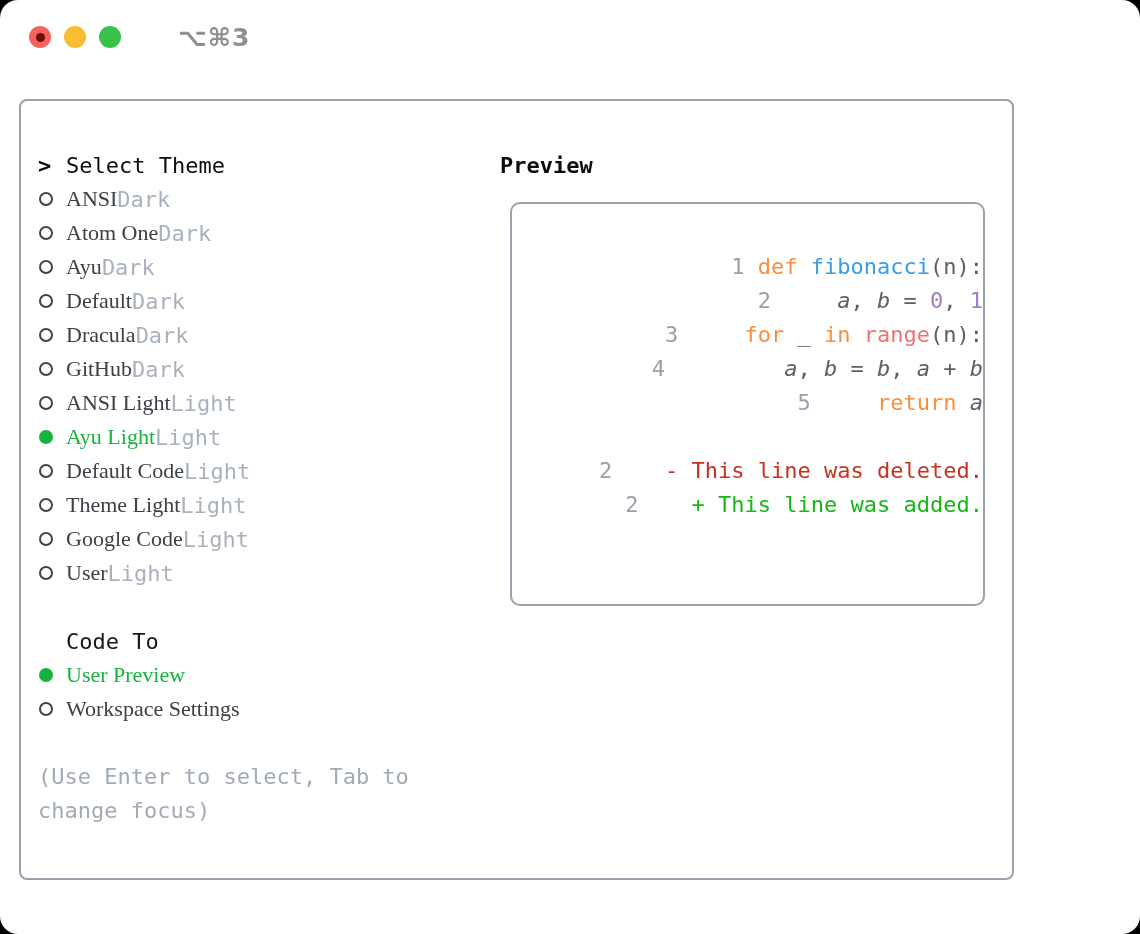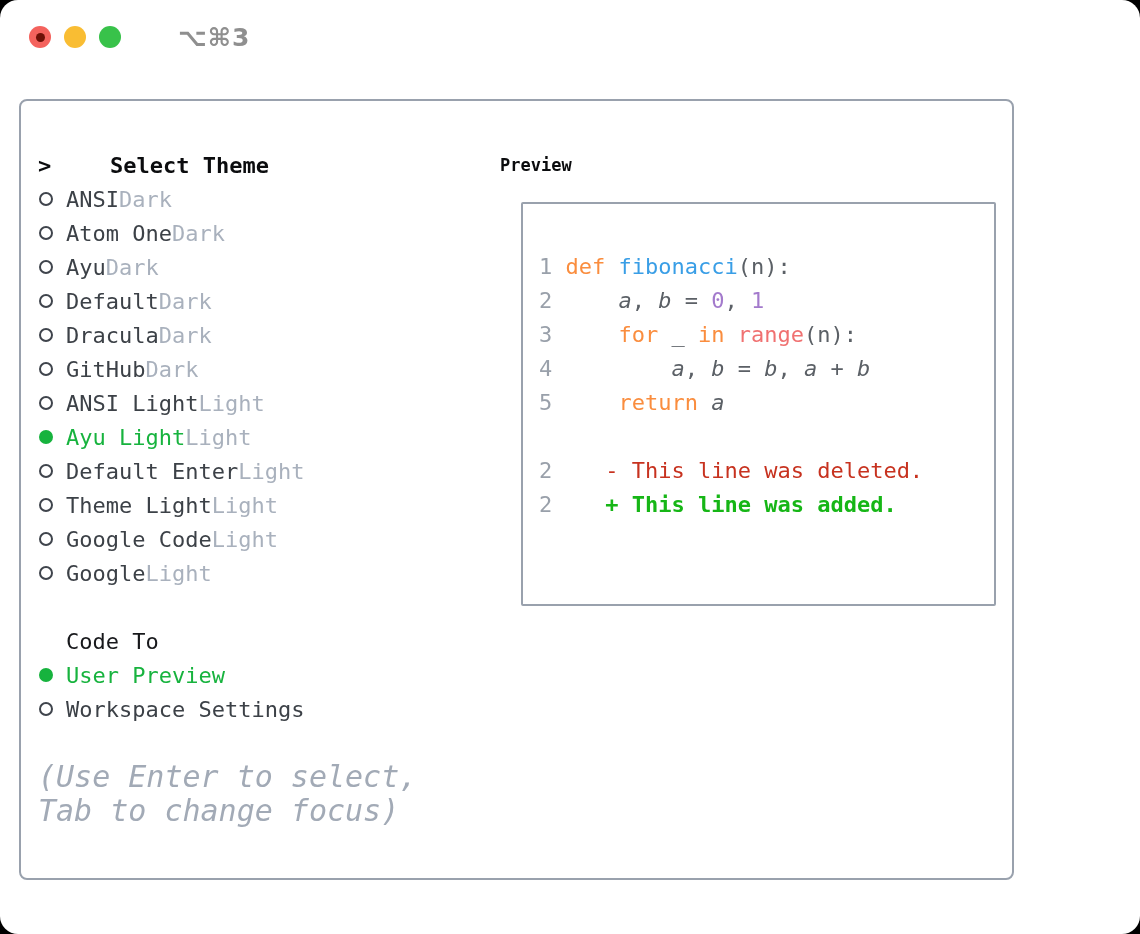--- a/index.html
+++ b/index.html
@@ -83,70 +83,70 @@
     box-sizing: border-box;
     border: 2.5px solid #3f444c;
     border-radius: 50%;
     margin-left: 1px;
   }
   .circ.fill {
     border-color: var(--accent-green);
     background: var(--accent-green);
   }
   .prompt-char { font-weight: bold; color: var(--heading-black); }
-  .hd  { font-weight: bold; color: var(--heading-black); margin-left: 44px; }
-  .nm  { color: var(--item-text); }
+  .hd  { font-weight: normal; color: var(--heading-black); }
+  .nm  { color: var(--item-text); font-family: Liberation Serif, serif; }
   .nm.sel { color: var(--accent-green); }
   .vr  { color: var(--muted-gray); }
   .apply-title { color: #17181b; }
   .hint {
     width: 430px;
-    font-size: 30px;
+    font-size: 22px;
     line-height: 34px;
     color: var(--hint-gray);
     white-space: normal;
-    font-style: italic;
   }
   
   .preview-title {
     position: absolute;
     left: 479px; top: 47px;
     height: 34px;
     display: flex;
     align-items: center;
     font-weight: bold;
-    font-size: 17px;
+    font-size: 22px;
     color: var(--heading-black);
   }
   .preview-box {
     position: absolute;
-    left: 500px; top: 101px;
+    left: 489px; top: 101px;
     width: 475px; height: 404px;
     box-sizing: border-box;
     border: 2px solid var(--border-gray);
-    border-radius: 2px;
+    border-radius: 10px;
     background: #ffffff;
     overflow: hidden;
+    text-align: right;
   }
   #code-lines { padding: 46px 0 0 16px; }
   .code-line {
     height: 34px;
     line-height: 34px;
     font-size: 22px;
     white-space: pre;
   }
   .tk-ln  { color: var(--line-number-gray); }
   .tk-df  { color: var(--code-default); }
   .tk-kw  { color: var(--keyword-orange); }
   .tk-fn  { color: var(--function-blue); }
   .tk-num { color: var(--constant-purple); }
   .tk-rng { color: var(--builtin-coral); margin-top: 18px; }
   .tk-ctx { color: var(--line-number-gray); }
   .tk-del { color: var(--diff-deleted-red); }
-  .tk-add { color: var(--diff-added-green); font-weight: bold; }
+  .tk-add { color: var(--diff-added-green); }
   .tk-itv { color: var(--code-default); font-style: italic; }
 </style>
 </head>
 <body>
 
 <div class="window">
 
   <div class="titlebar">
     <span class="tl red">
       <span class="tl-dot"></span>
@@ -161,24 +161,24 @@
     <div class="left-col" id="left-rows">
         <div class="row"><span class="mark"><span class="prompt-char">&gt;</span></span><span class="hd">Select Theme</span></div>
         <div class="row"><span class="mark"><span class="circ"></span></span><span class="nm">ANSI</span> <span class="vr">Dark</span></div>
         <div class="row"><span class="mark"><span class="circ"></span></span><span class="nm">Atom One</span> <span class="vr">Dark</span></div>
         <div class="row"><span class="mark"><span class="circ"></span></span><span class="nm">Ayu</span> <span class="vr">Dark</span></div>
         <div class="row"><span class="mark"><span class="circ"></span></span><span class="nm">Default</span> <span class="vr">Dark</span></div>
         <div class="row"><span class="mark"><span class="circ"></span></span><span class="nm">Dracula</span> <span class="vr">Dark</span></div>
         <div class="row"><span class="mark"><span class="circ"></span></span><span class="nm">GitHub</span> <span class="vr">Dark</span></div>
         <div class="row"><span class="mark"><span class="circ"></span></span><span class="nm">ANSI Light</span> <span class="vr">Light</span></div>
         <div class="row"><span class="mark"><span class="circ fill"></span></span><span class="nm sel">Ayu Light</span> <span class="vr">Light</span></div>
-        <div class="row"><span class="mark"><span class="circ"></span></span><span class="nm">Default Enter</span> <span class="vr">Light</span></div>
+        <div class="row"><span class="mark"><span class="circ"></span></span><span class="nm">Default Code</span> <span class="vr">Light</span></div>
         <div class="row"><span class="mark"><span class="circ"></span></span><span class="nm">Theme Light</span> <span class="vr">Light</span></div>
         <div class="row"><span class="mark"><span class="circ"></span></span><span class="nm">Google Code</span> <span class="vr">Light</span></div>
-        <div class="row"><span class="mark"><span class="circ"></span></span><span class="nm">Google</span> <span class="vr">Light</span></div>
+        <div class="row"><span class="mark"><span class="circ"></span></span><span class="nm">User</span> <span class="vr">Light</span></div>
         <div class="row"></div>
         <div class="row"><span class="mark"></span><span class="apply-title">Code To</span></div>
         <div class="row"><span class="mark"><span class="circ fill"></span></span><span class="nm sel">User Preview</span></div>
         <div class="row"><span class="mark"><span class="circ"></span></span><span class="nm">Workspace Settings</span></div>
         <div class="row"></div>
         <div class="hint">(Use Enter to select, Tab to change focus)</div>
       </div>
 
     <div class="preview-title">Preview</div>
 

